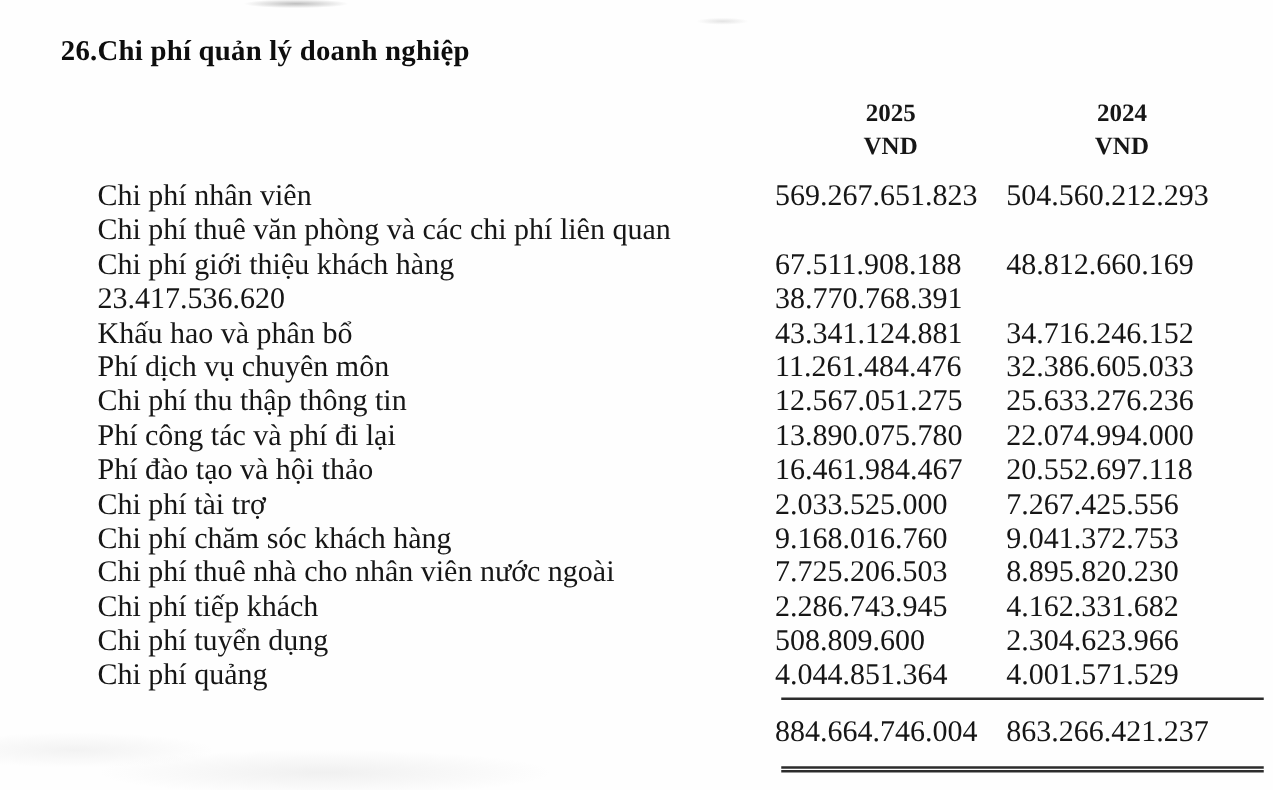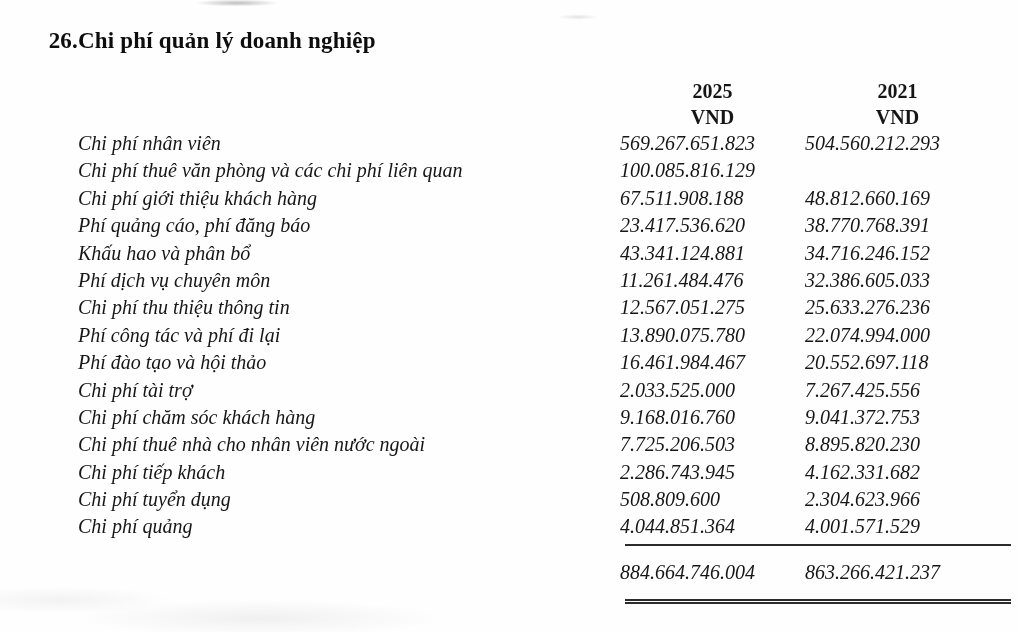--- a/index.html
+++ b/index.html
@@ -29,22 +29,22 @@
   .sec-num { width: 56px; text-align: right; }
   .table { position: absolute; left: 78px; top: 78px; width: 912px; }
   .thead, .trow {
     display: grid;
     grid-template-columns: 542px 185px 185px;
   }
   .col-head {
     text-align: center;
     font-weight: bold; font-size: 20px; line-height: 26px;
   }
-  .thead { }
-  .trow { height: 27.4px; line-height: 27.4px; font-size: 20px; font-style: italic; }
+  .thead { margin-bottom: 14px; }
+  .trow { height: 27.4px; line-height: 27.4px; font-size: 24px; }
   .cell-label { text-align: left; white-space: nowrap; }
   .cell-num { white-space: nowrap; font-variant-numeric: tabular-nums; }
   .rule { margin-left: 547px; width: 386px; }
   .rule.single { border-top: 2px solid #2c2c2c; margin-top: 3px; }
   .rule.double {
     height: 5px;
     border-top: 2px solid #2c2c2c;
     border-bottom: 2px solid #2c2c2c;
     margin-top: 13px;
   }
@@ -62,63 +62,61 @@
 
   <div class="table">
 
     <div class="thead">
       <div class="cell-label"></div>
       <div class="col-head">
         <div>2025</div>
         <div>VND</div>
       </div>
       <div class="col-head">
-        <div>2021</div>
+        <div>2024</div>
         <div>VND</div>
       </div>
     </div>
 
     <div>
   <div class="trow">
     <div class="cell-label">Chi phí nhân viên</div>
     <div class="cell-num">569.267.651.823</div>
     <div class="cell-num">504.560.212.293</div>
   </div>
 
   <div class="trow">
     <div class="cell-label">Chi phí thuê văn phòng và các chi phí liên quan</div>
-    <div class="cell-num">100.085.816.129</div>
   </div>
 
   <div class="trow">
     <div class="cell-label">Chi phí giới thiệu khách hàng</div>
     <div class="cell-num">67.511.908.188</div>
     <div class="cell-num">48.812.660.169</div>
   </div>
 
   <div class="trow">
-    <div class="cell-label">Phí quảng cáo, phí đăng báo</div>
     <div class="cell-num">23.417.536.620</div>
     <div class="cell-num">38.770.768.391</div>
   </div>
 
   <div class="trow">
     <div class="cell-label">Khấu hao và phân bổ</div>
     <div class="cell-num">43.341.124.881</div>
     <div class="cell-num">34.716.246.152</div>
   </div>
 
   <div class="trow">
     <div class="cell-label">Phí dịch vụ chuyên môn</div>
     <div class="cell-num">11.261.484.476</div>
     <div class="cell-num">32.386.605.033</div>
   </div>
 
   <div class="trow">
-    <div class="cell-label">Chi phí thu thiệu thông tin</div>
+    <div class="cell-label">Chi phí thu thập thông tin</div>
     <div class="cell-num">12.567.051.275</div>
     <div class="cell-num">25.633.276.236</div>
   </div>
 
   <div class="trow">
     <div class="cell-label">Phí công tác và phí đi lại</div>
     <div class="cell-num">13.890.075.780</div>
     <div class="cell-num">22.074.994.000</div>
   </div>
 

